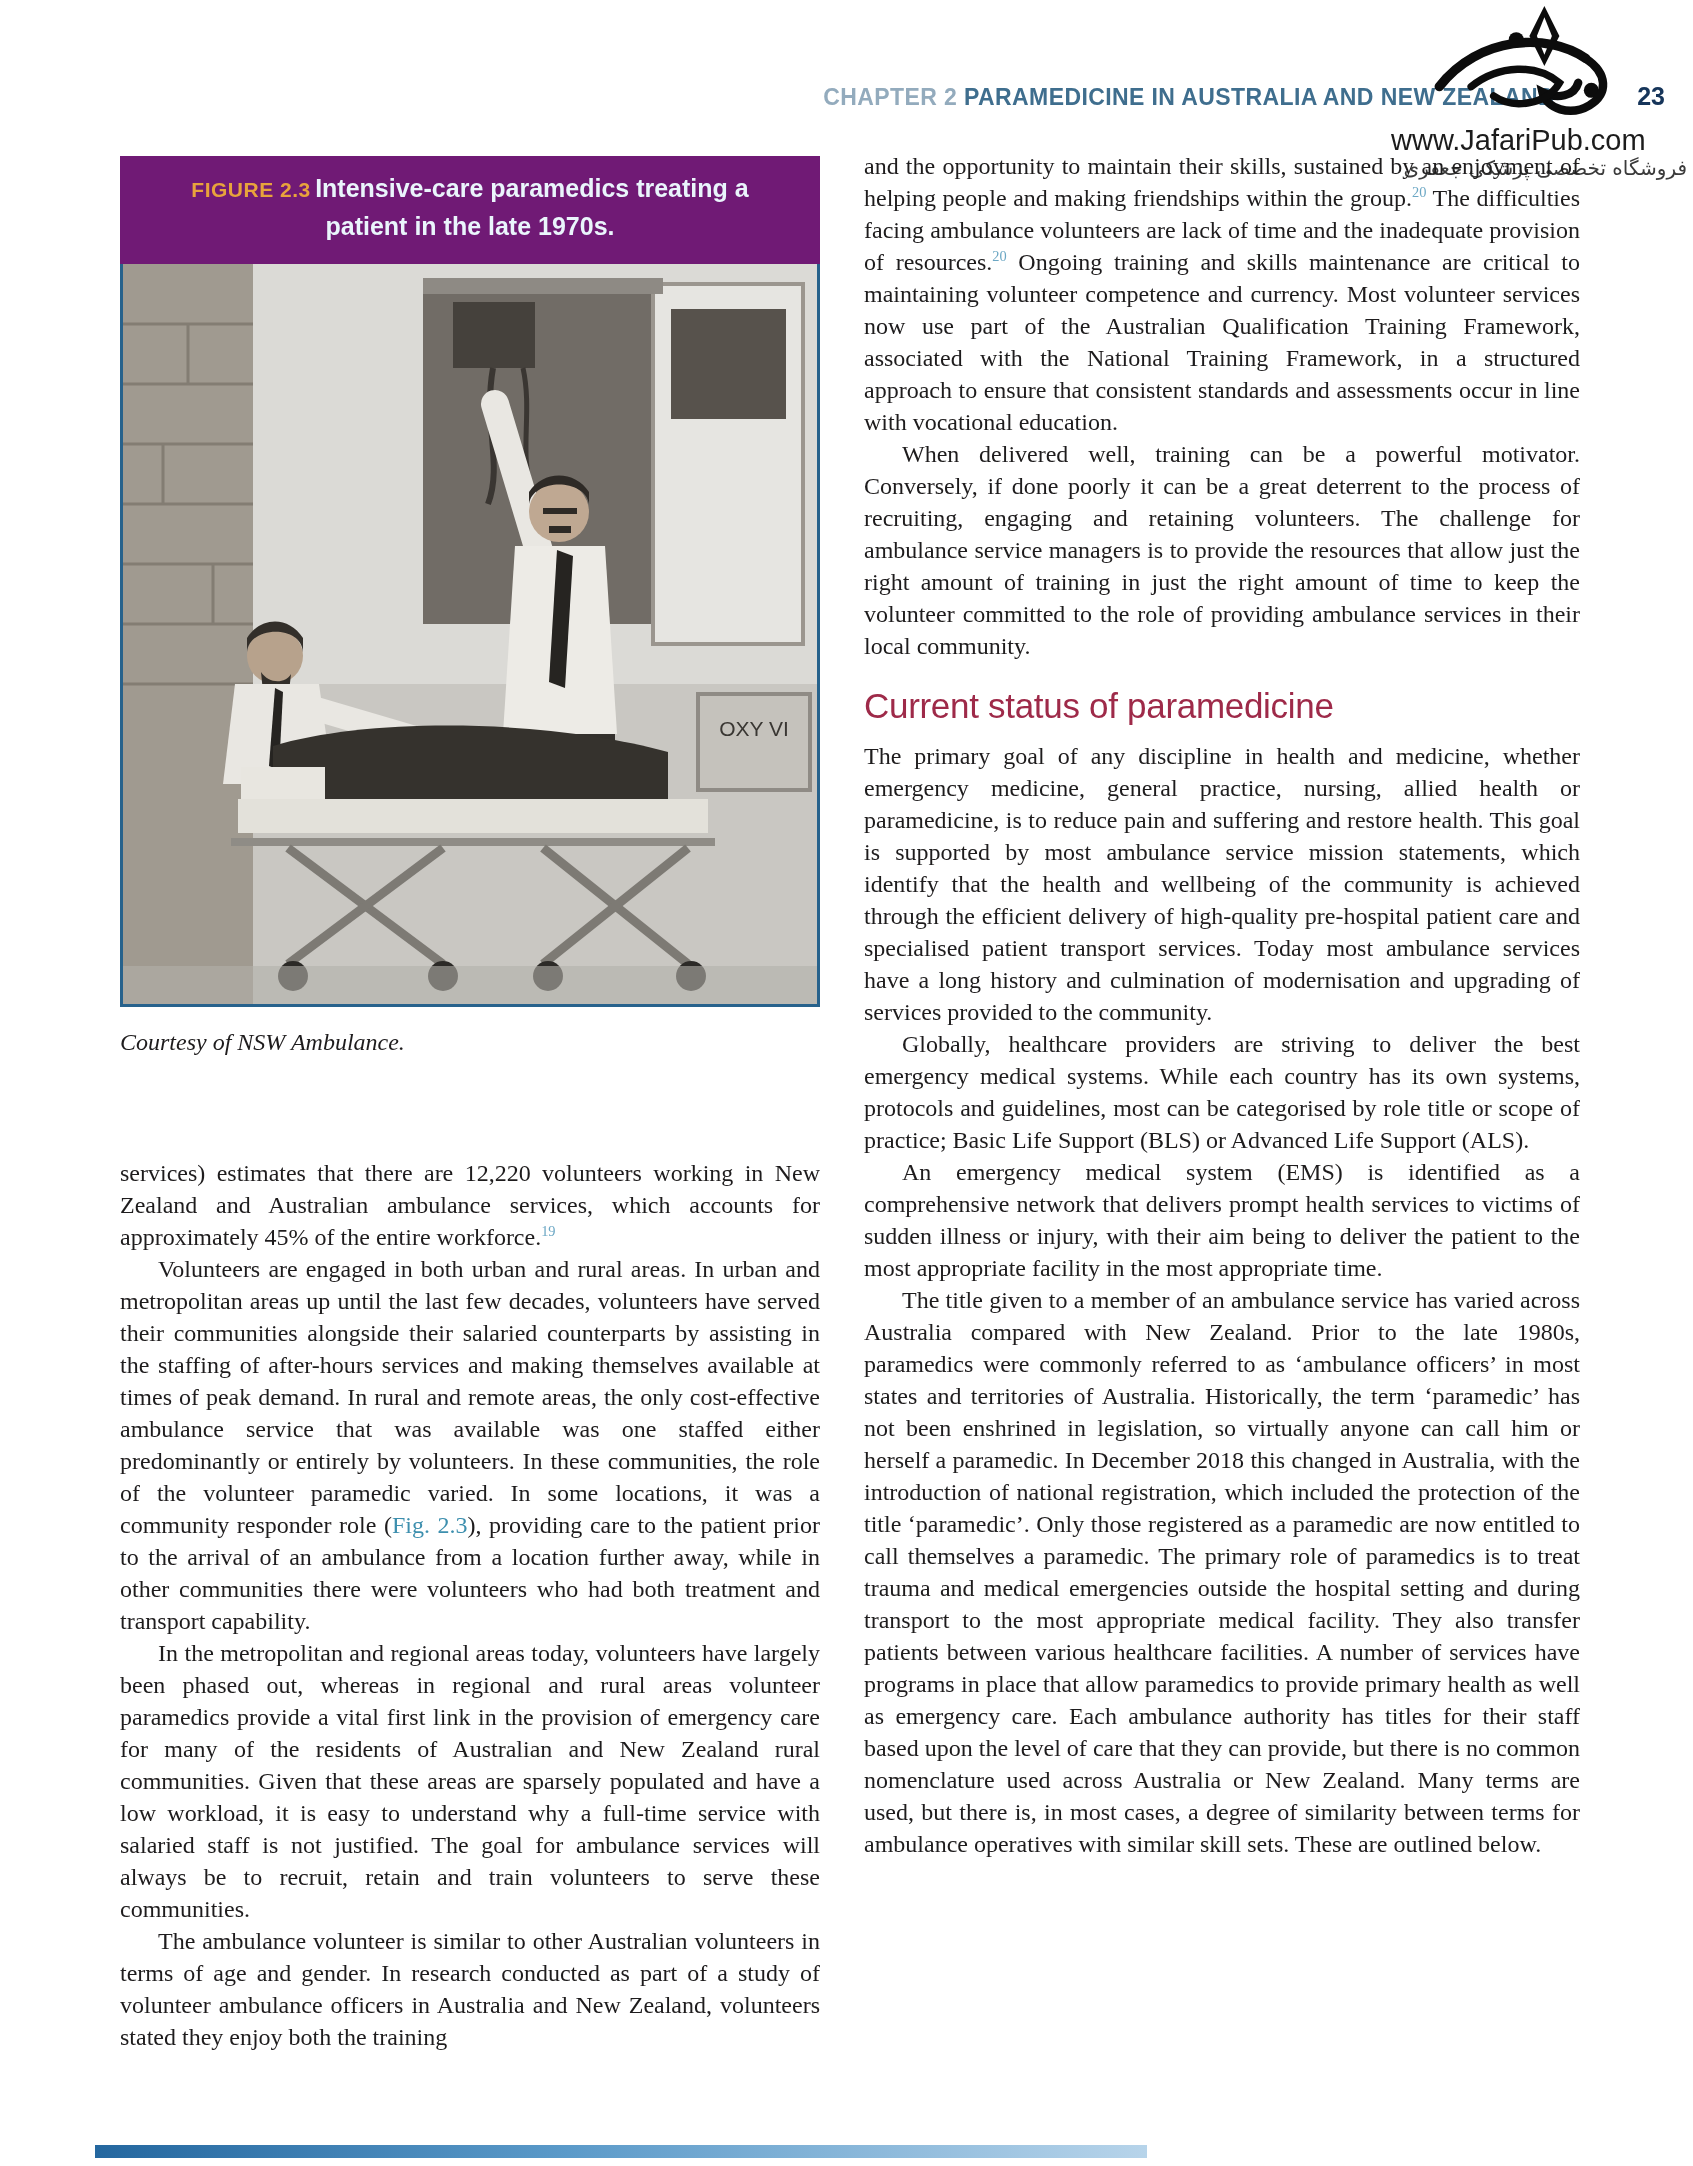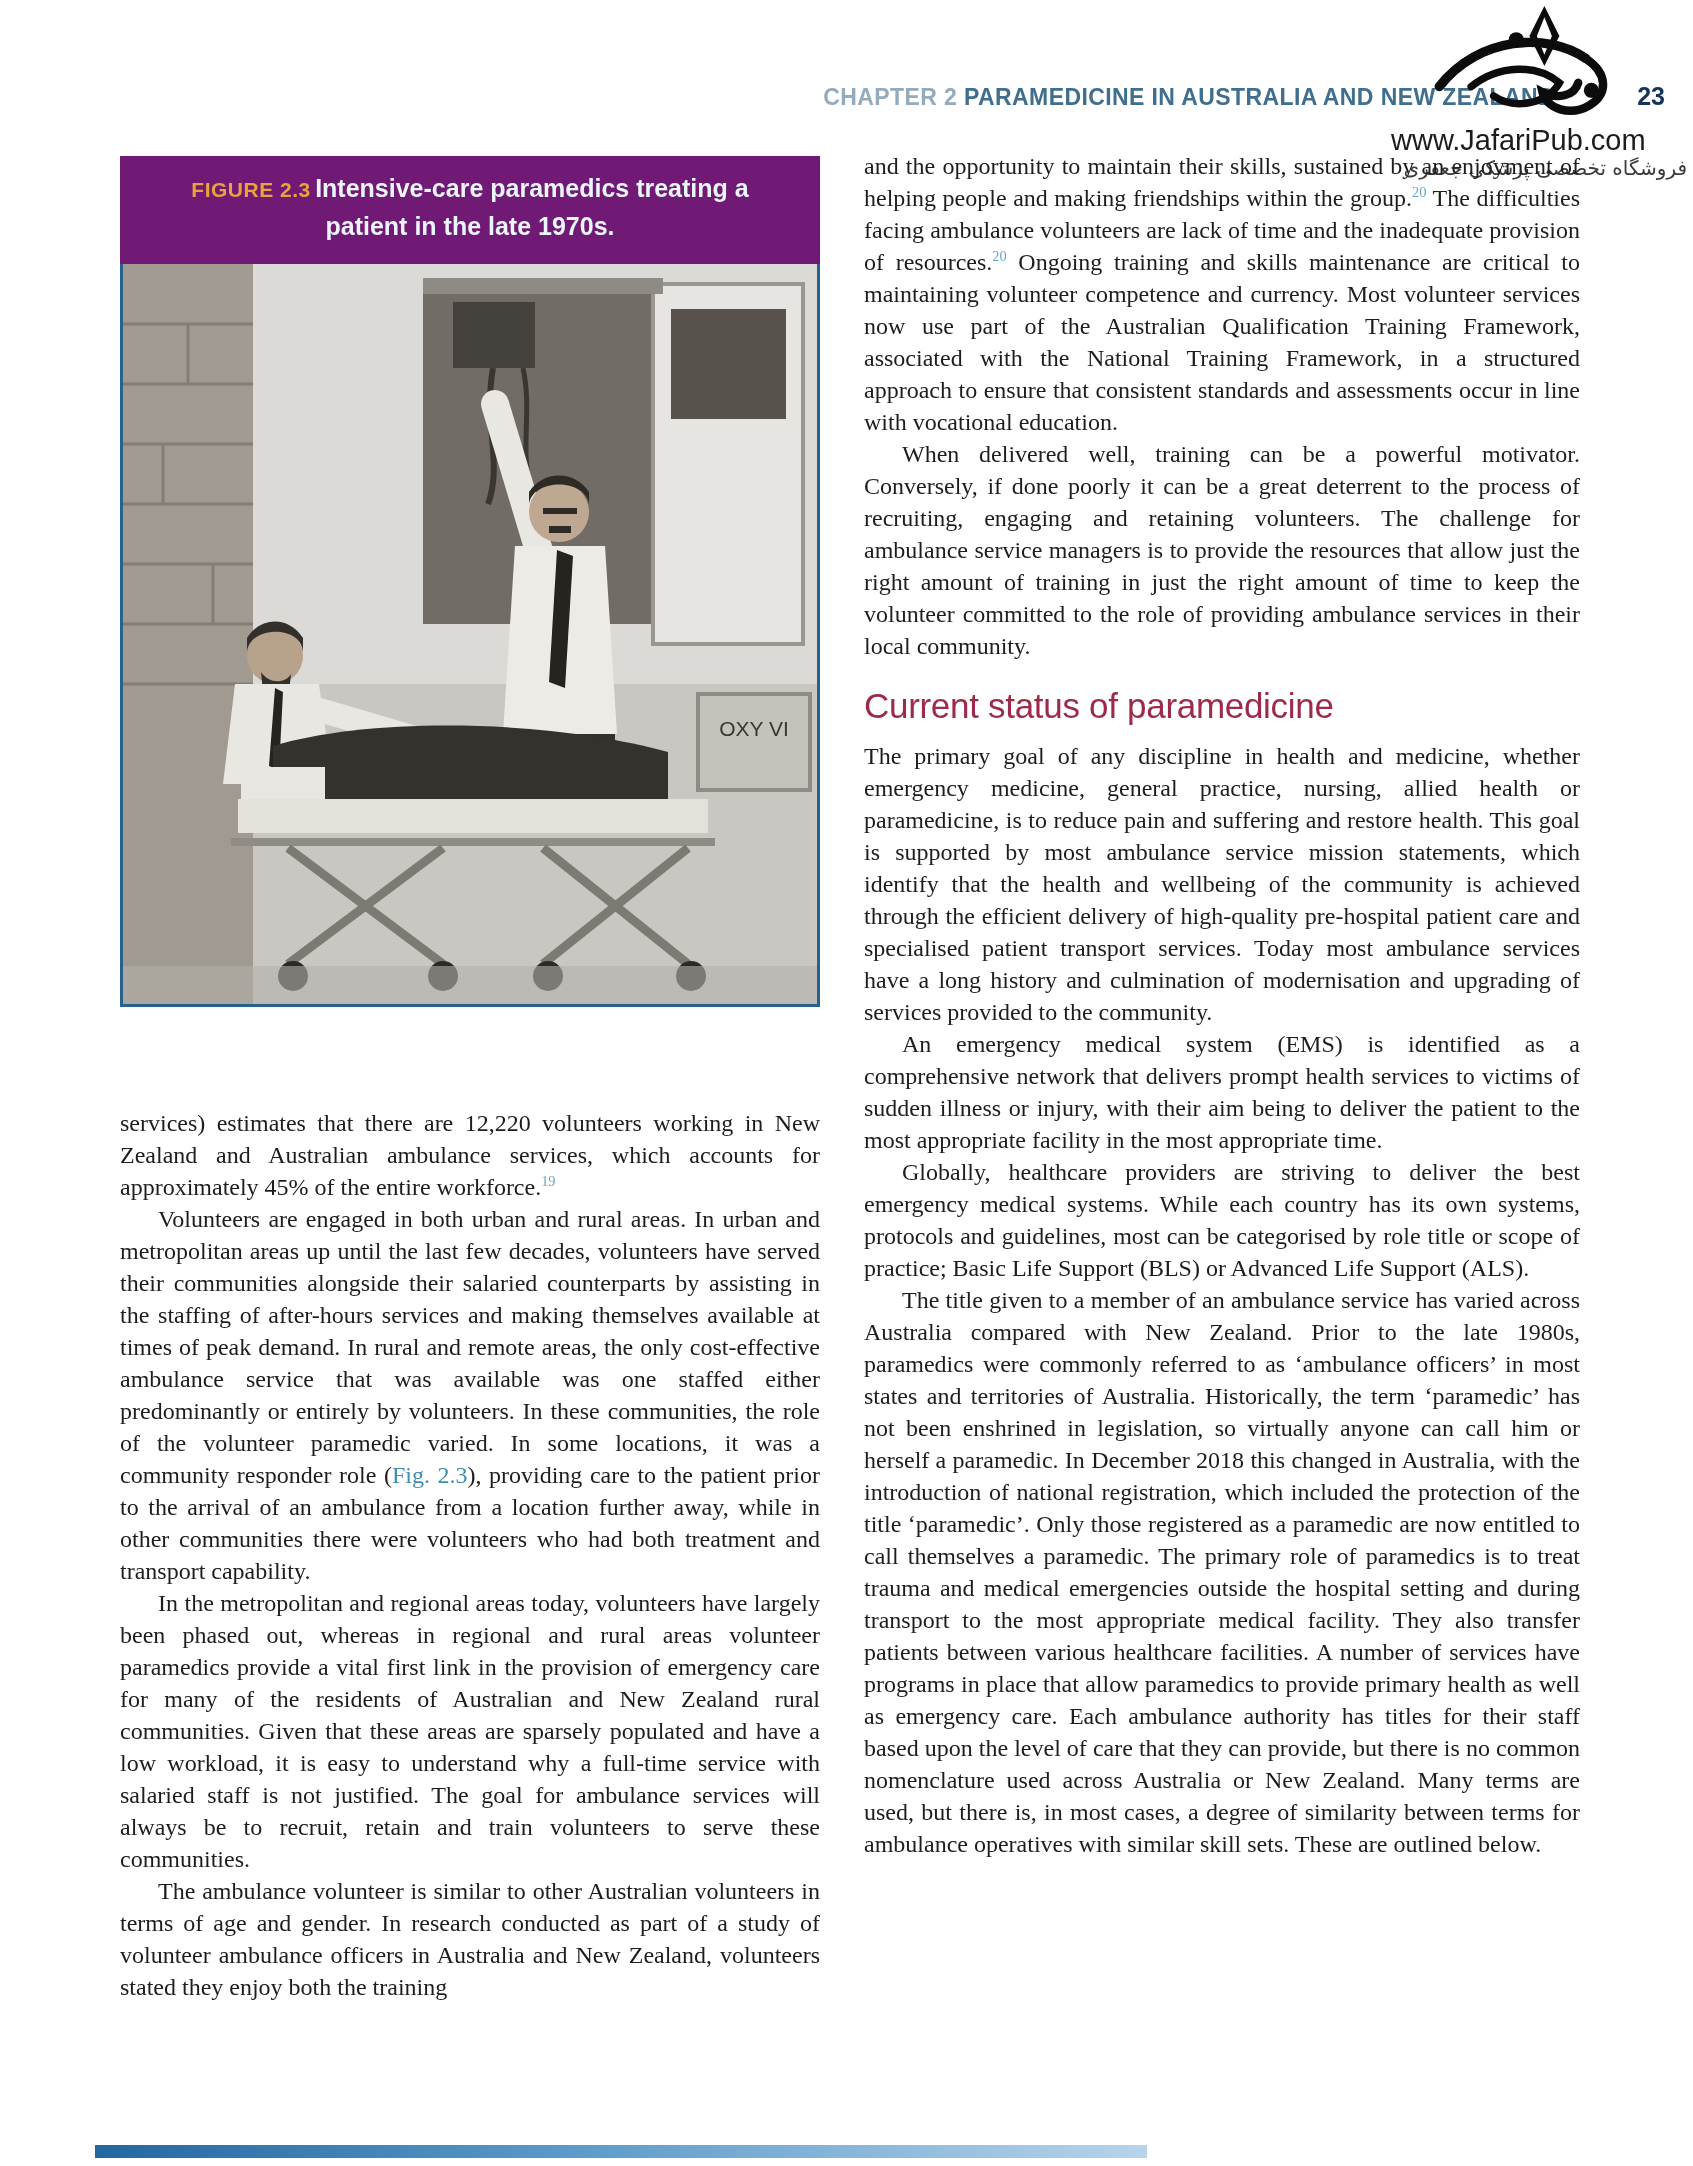--- a/index.html
+++ b/index.html
@@ -164,32 +164,33 @@
               <circle cx="320" cy="712" r="15"></circle>
             <circle cx="425" cy="712" r="15"></circle>
               <circle cx="568" cy="712" r="15"></circle>
           </g>
 
           <rect x="575" y="430" width="112" height="96" fill="#c5c2bc" stroke="#8f8b85" stroke-width="4"></rect>
           <text x="631" y="472" text-anchor="middle" font-family="Liberation Sans, sans-serif" font-size="21" fill="#3a3733">OXY VI</text>
           <rect x="0" y="702" width="694" height="38" fill="#b3b0aa" opacity="0.6"></rect>
         </svg>
       </div>
+      <figcaption class="figure-caption">Courtesy of NSW Ambulance.</figcaption>
     </figure>
 
     <p class="body-p first-after-figure"><span>services) estimates that there are 12,220 volunteers working in New Zealand and Australian ambulance services, which accounts for approximately 45% of the entire workforce.</span><span class="seg-sup">19</span></p>
     <p class="body-p indent"><span>Volunteers are engaged in both urban and rural areas. In urban and metropolitan areas up until the last few decades, volunteers have served their communities alongside their salaried counterparts by assisting in the staffing of after-hours services and making themselves available at times of peak demand. In rural and remote areas, the only cost-effective ambulance service that was available was one staffed either predominantly or entirely by volunteers. In these communities, the role of the volunteer paramedic varied. In some locations, it was a community responder role (</span><span class="seg-link">Fig. 2.3</span><span>), providing care to the patient prior to the arrival of an ambulance from a location further away, while in other communities there were volunteers who had both treatment and transport capability.</span></p>
     <p class="body-p indent">In the metropolitan and regional areas today, volunteers have largely been phased out, whereas in regional and rural areas volunteer paramedics provide a vital first link in the provision of emergency care for many of the residents of Australian and New Zealand rural communities. Given that these areas are sparsely populated and have a low workload, it is easy to understand why a full-time service with salaried staff is not justified. The goal for ambulance services will always be to recruit, retain and train volunteers to serve these communities.</p>
     <p class="body-p indent">The ambulance volunteer is similar to other Australian volunteers in terms of age and gender. In research conducted as part of a study of volunteer ambulance officers in Australia and New Zealand, volunteers stated they enjoy both the training</p>
   </div>
 
   <div class="col-right">
     <p class="body-p"><span>and the opportunity to maintain their skills, sustained by an enjoyment of helping people and making friendships within the group.</span><span class="seg-sup">20</span><span> The difficulties facing ambulance volunteers are lack of time and the inadequate provision of resources.</span><span class="seg-sup">20</span><span> Ongoing training and skills maintenance are critical to maintaining volunteer competence and currency. Most volunteer services now use part of the Australian Qualification Training Framework, associated with the National Training Framework, in a structured approach to ensure that consistent standards and assessments occur in line with vocational education.</span></p>
     <p class="body-p indent">When delivered well, training can be a powerful motivator. Conversely, if done poorly it can be a great deterrent to the process of recruiting, engaging and retaining volunteers. The challenge for ambulance service managers is to provide the resources that allow just the right amount of training in just the right amount of time to keep the volunteer committed to the role of providing ambulance services in their local community.</p>
     <h2 class="section-heading">Current status of paramedicine</h2>
     <p class="body-p">The primary goal of any discipline in health and medicine, whether emergency medicine, general practice, nursing, allied health or paramedicine, is to reduce pain and suffering and restore health. This goal is supported by most ambulance service mission statements, which identify that the health and wellbeing of the community is achieved through the efficient delivery of high-quality pre-hospital patient care and specialised patient transport services. Today most ambulance services have a long history and culmination of modernisation and upgrading of services provided to the community.</p>
+    <p class="body-p indent">Globally, healthcare providers are striving to deliver the best emergency medical systems. While each country has its own systems, protocols and guidelines, most can be categorised by role title or scope of practice; Basic Life Support (BLS) or Advanced Life Support (ALS).</p>
     <p class="body-p indent">An emergency medical system (EMS) is identified as a comprehensive network that delivers prompt health services to victims of sudden illness or injury, with their aim being to deliver the patient to the most appropriate facility in the most appropriate time.</p>
-    <p class="body-p indent">Globally, healthcare providers are striving to deliver the best emergency medical systems. While each country has its own systems, protocols and guidelines, most can be categorised by role title or scope of practice; Basic Life Support (BLS) or Advanced Life Support (ALS).</p>
     <p class="body-p indent">The title given to a member of an ambulance service has varied across Australia compared with New Zealand. Prior to the late 1980s, paramedics were commonly referred to as ‘ambulance officers’ in most states and territories of Australia. Historically, the term ‘paramedic’ has not been enshrined in legislation, so virtually anyone can call him or herself a paramedic. In December 2018 this changed in Australia, with the introduction of national registration, which included the protection of the title ‘paramedic’. Only those registered as a paramedic are now entitled to call themselves a paramedic. The primary role of paramedics is to treat trauma and medical emergencies outside the hospital setting and during transport to the most appropriate medical facility. They also transfer patients between various healthcare facilities. A number of services have programs in place that allow paramedics to provide primary health as well as emergency care. Each ambulance authority has titles for their staff based upon the level of care that they can provide, but there is no common nomenclature used across Australia or New Zealand. Many terms are used, but there is, in most cases, a degree of similarity between terms for ambulance operatives with similar skill sets. These are outlined below.</p>
   </div>
 
   <div class="footer-bar"></div>
 </div>
 
 </body></html>

